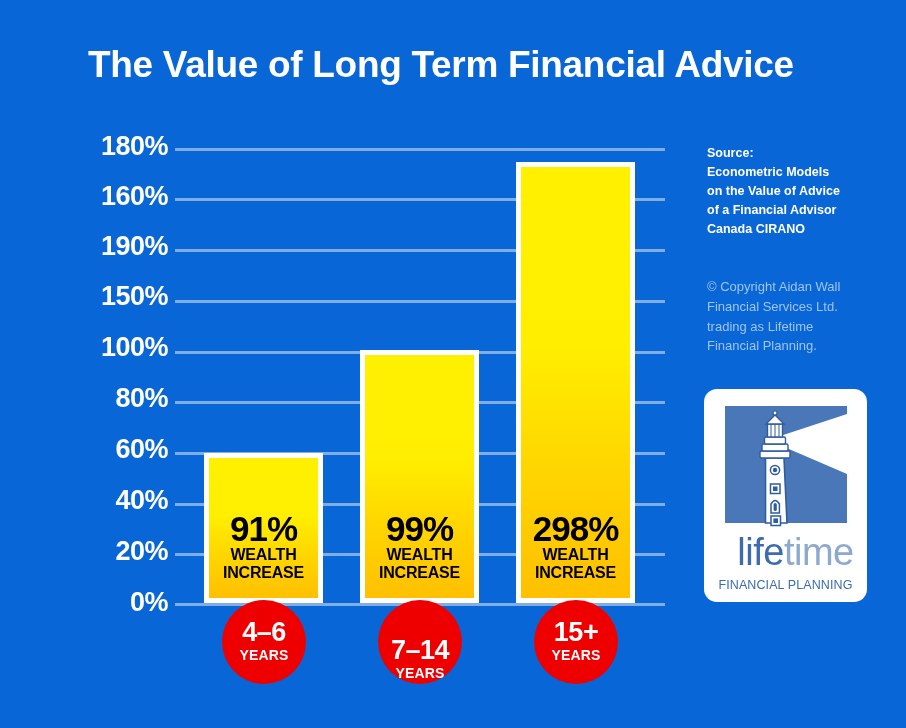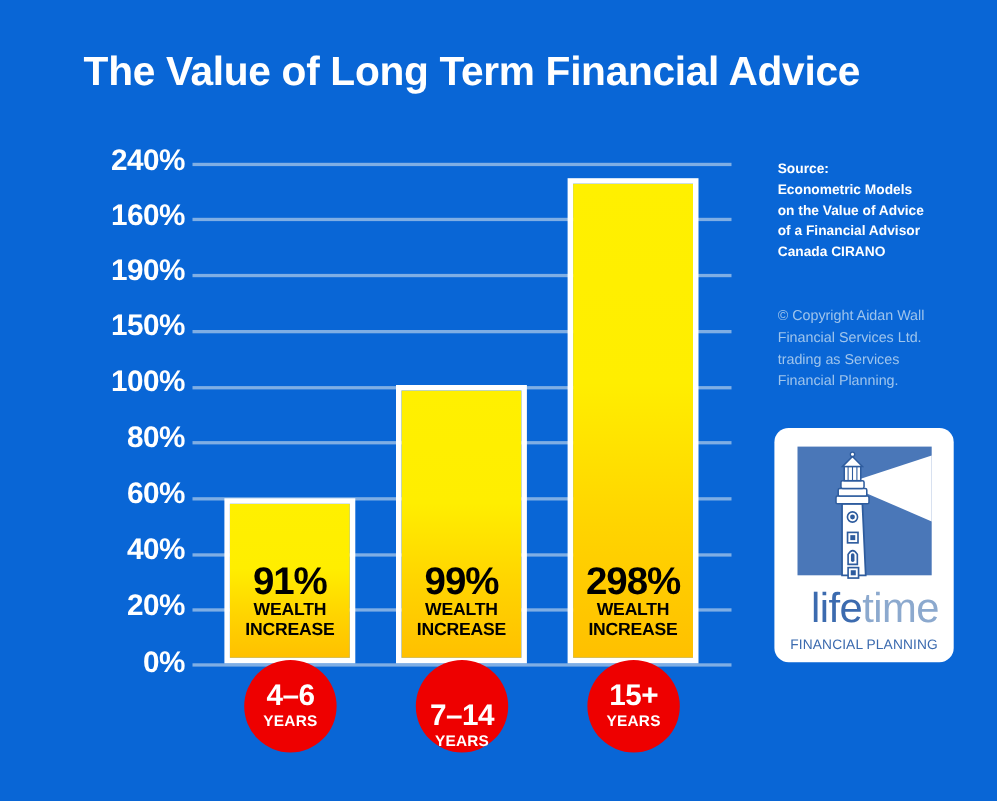--- a/index.html
+++ b/index.html
@@ -7,21 +7,21 @@
   body {
     background:#0966D6;
     font-family:"Liberation Sans", sans-serif;
     overflow:hidden;
     position:relative;
   }
 
   
   #title {
     position:absolute;
-    left:76px; top:44px;
+    left:88px; top:44px;
     font-size:37px;
     font-weight:bold;
     color:#FFFFFF;
     letter-spacing:-0.3px;
     white-space:nowrap;
   }
 
   
   #plot {
     position:absolute;
@@ -160,21 +160,21 @@
     letter-spacing:0.1px;
     white-space:nowrap;
   }
 </style>
 </head>
 <body>
 
 <h1 id="title">The Value of Long Term Financial Advice</h1>
 
 <div id="ylabels">
-  <div class="ylabel" style="top:18px;">240%</div>
+  <div class="ylabel" style="top:18px;">180%</div>
   <div class="ylabel" style="top:68px;">160%</div>
   <div class="ylabel" style="top:118px;">190%</div>
   <div class="ylabel" style="top:168px;">150%</div>
   <div class="ylabel" style="top:219px;">100%</div>
   <div class="ylabel" style="top:270px;">80%</div>
   <div class="ylabel" style="top:321px;">60%</div>
   <div class="ylabel" style="top:372px;">40%</div>
   <div class="ylabel" style="top:423px;">20%</div>
   <div class="ylabel" style="top:474px;">0%</div>
 </div>
@@ -242,21 +242,21 @@
   <div>Source:</div>
   <div>Econometric Models</div>
   <div>on the Value of Advice</div>
   <div>of a Financial Advisor</div>
   <div>Canada CIRANO</div>
 </div>
 
 <div id="copyright">
   <div>© Copyright Aidan Wall</div>
   <div>Financial Services Ltd.</div>
-  <div>trading as Services</div>
+  <div>trading as Lifetime</div>
   <div>Financial Planning.</div>
 </div>
 
 <div id="logo-card">
   <div id="logo-mark">
     <svg width="130" height="125" viewBox="0 0 130 125" xmlns="http://www.w3.org/2000/svg">
 
       <rect x="4" y="4" width="122" height="117" fill="#4A77B8"></rect>
 
       <path d="M47 38 L126 12 L126 72 Z" fill="#FFFFFF"></path>

